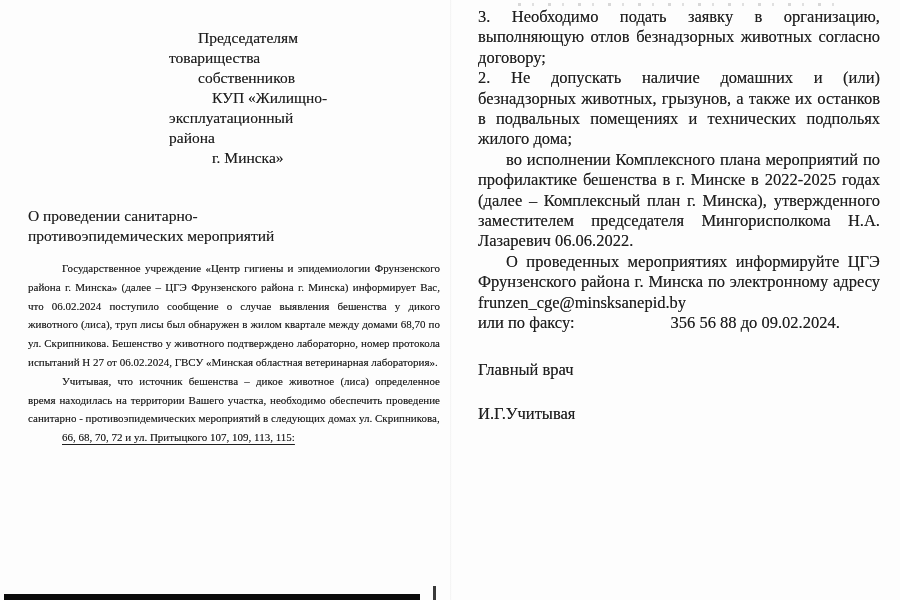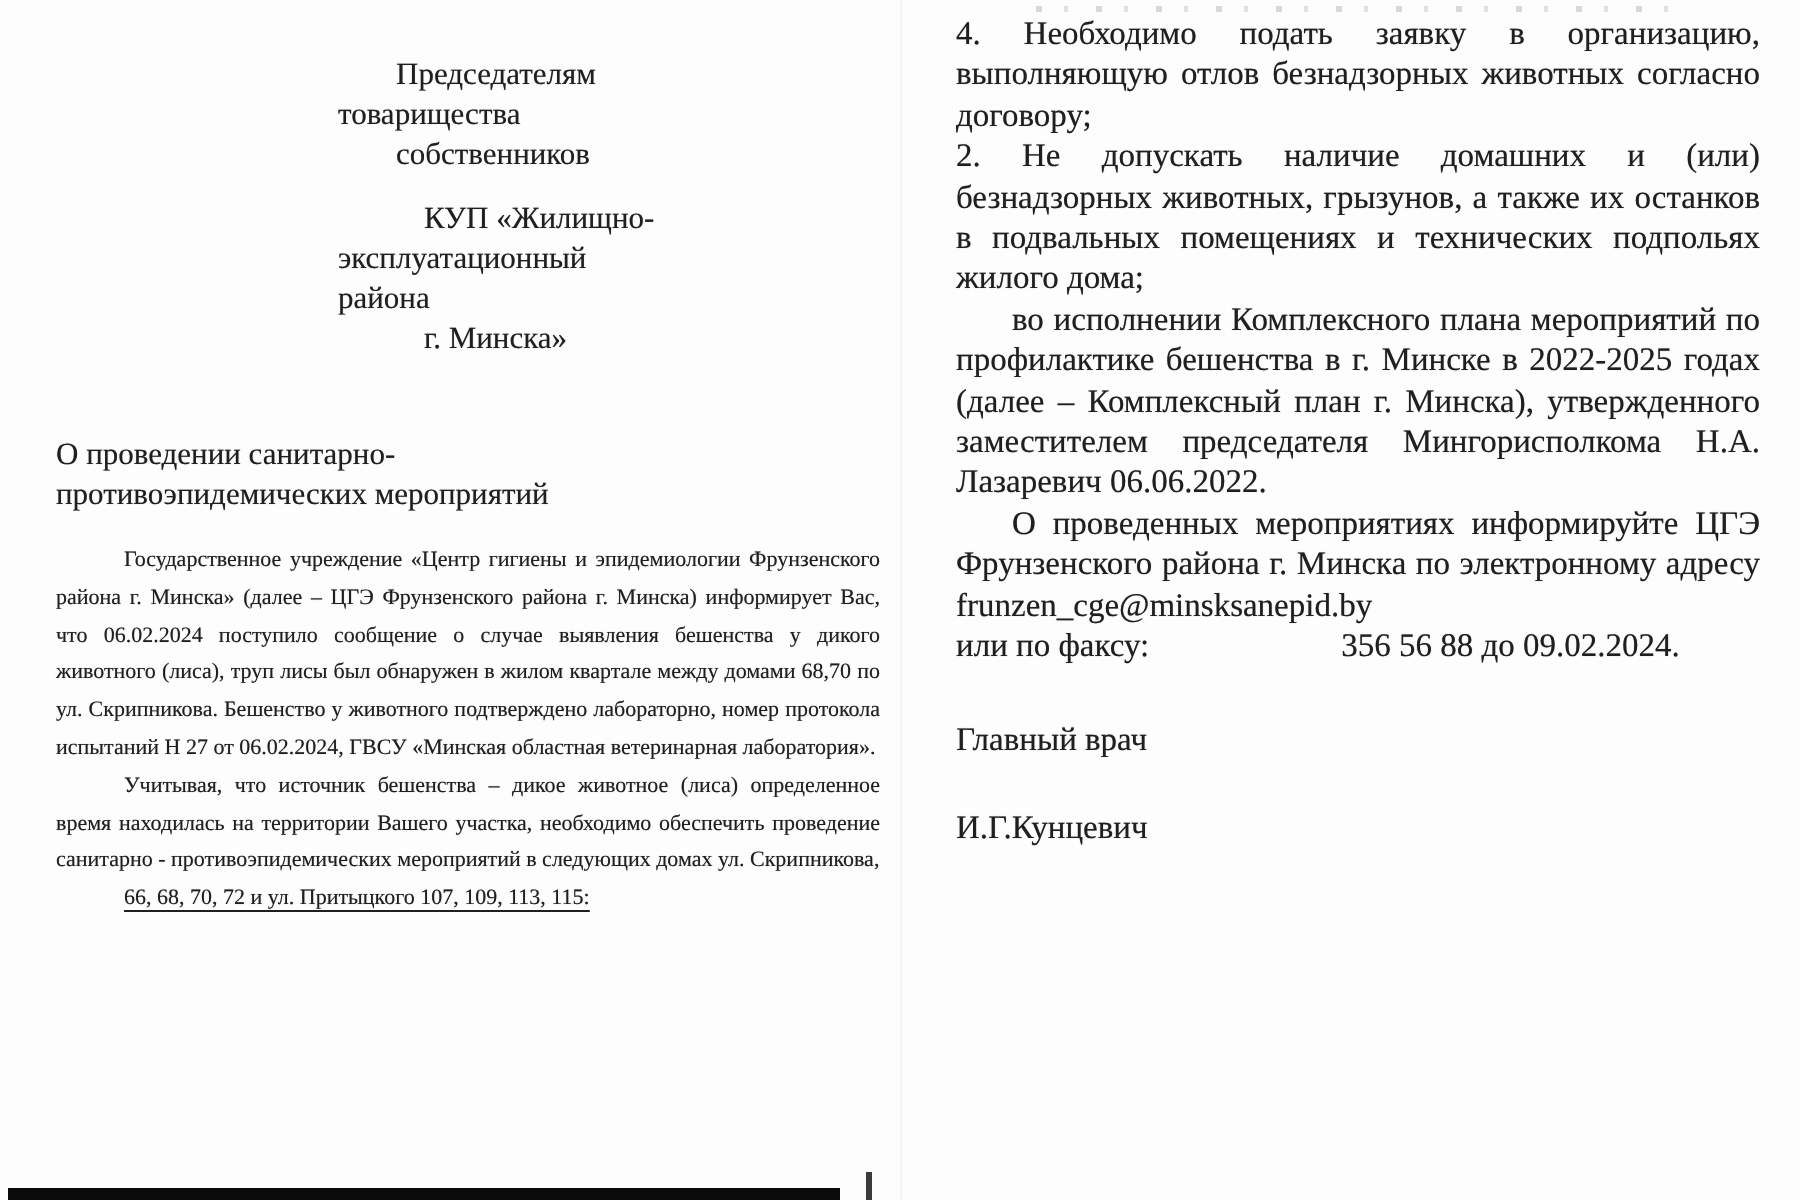--- a/index.html
+++ b/index.html
@@ -26,21 +26,21 @@
 
   
   .addressee {
     margin: 28px 0 0 169px;
     font-size: 15.5px; line-height: 20px;
     text-shadow: 0 0 0.4px rgba(30,30,30,0.55);
   }
   .addr-line { white-space: nowrap; }
   .addr-line.indent-a { padding-left: 29px; }
   .addr-line.indent-b { padding-left: 43px; }
-  .addr-line.group-gap { margin-top: 12px; }
+  .addr-line.group-gap { }
 
   .subject {
     margin: 38px 0 0 28px;
     width: 265px;
     font-size: 15.5px; line-height: 19.5px;
     text-shadow: 0 0 0.4px rgba(30,30,30,0.55);
   }
 
   .body-left {
     margin: 14px 12px 0 28px;
@@ -127,32 +127,32 @@
     <div class="black-tick"></div>
   </div>
 
   <div class="seam"></div>
 
   <div class="page page-right">
     <div class="body-right">
 
       <div class="cut-remnant"></div>
 
-      <p>4. Необходимо подать заявку в организацию, выполняющую отлов безнадзорных животных согласно договору;</p>
+      <p>3. Необходимо подать заявку в организацию, выполняющую отлов безнадзорных животных согласно договору;</p>
       <p>2. Не допускать наличие домашних и (или) безнадзорных животных, грызунов, а также их останков в подвальных помещениях и технических подпольях жилого дома;</p>
 
       <p class="indented">во исполнении Комплексного плана мероприятий по профилактике бешенства в г. Минске в 2022-2025 годах (далее – Комплексный план г. Минска), утвержденного заместителем председателя Мингорисполкома Н.А. Лазаревич 06.06.2022.</p>
       <p class="indented">О проведенных мероприятиях информируйте ЦГЭ Фрунзенского района г. Минска по электронному адресу frunzen_cge@minsksanepid.by</p>
 
       <div class="fax-line">
         <span>или по факсу:</span>
         <span>356 56 88 до 09.02.2024.</span>
       </div>
 
       <div class="signature">
         <span>Главный врач</span>
-        <span>И.Г.Кунцевич</span>
+        <span>И.Г.Учитывая</span>
       </div>
 
     </div>
   </div>
 
 </div>
 
 </body></html>

